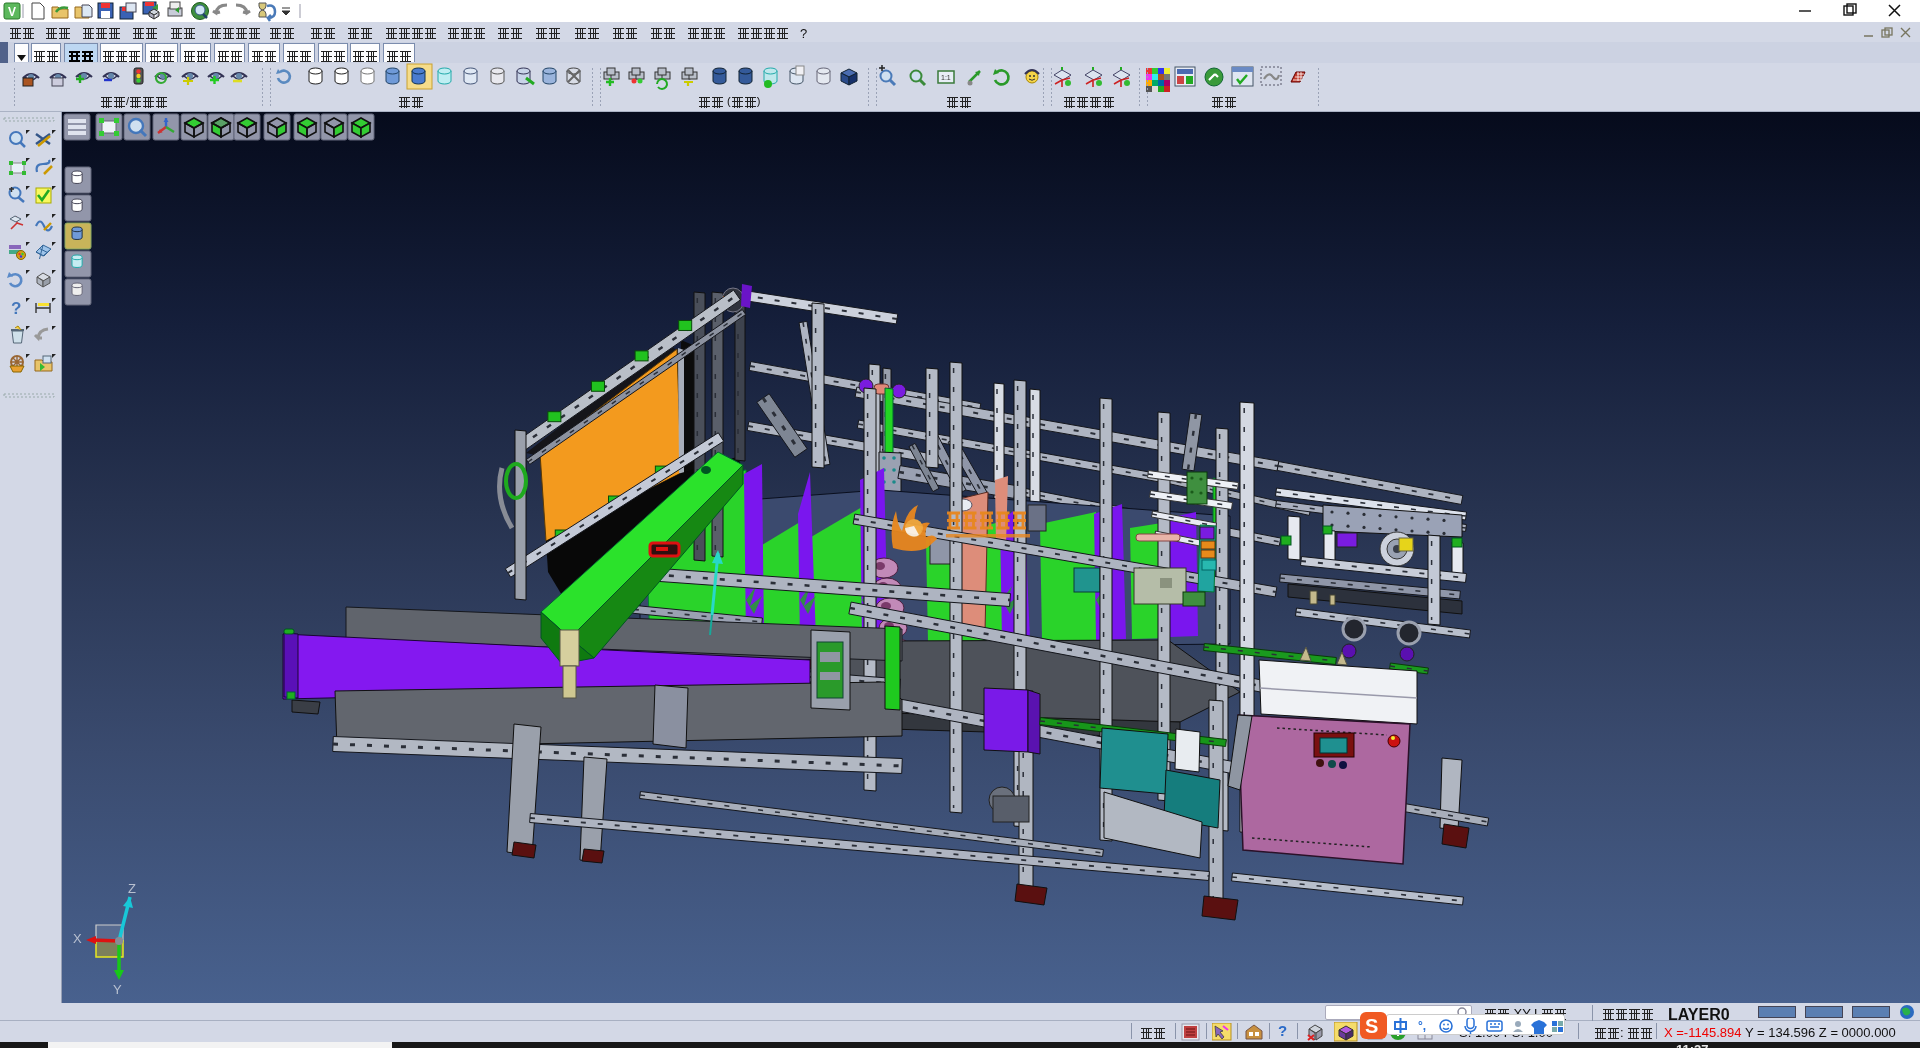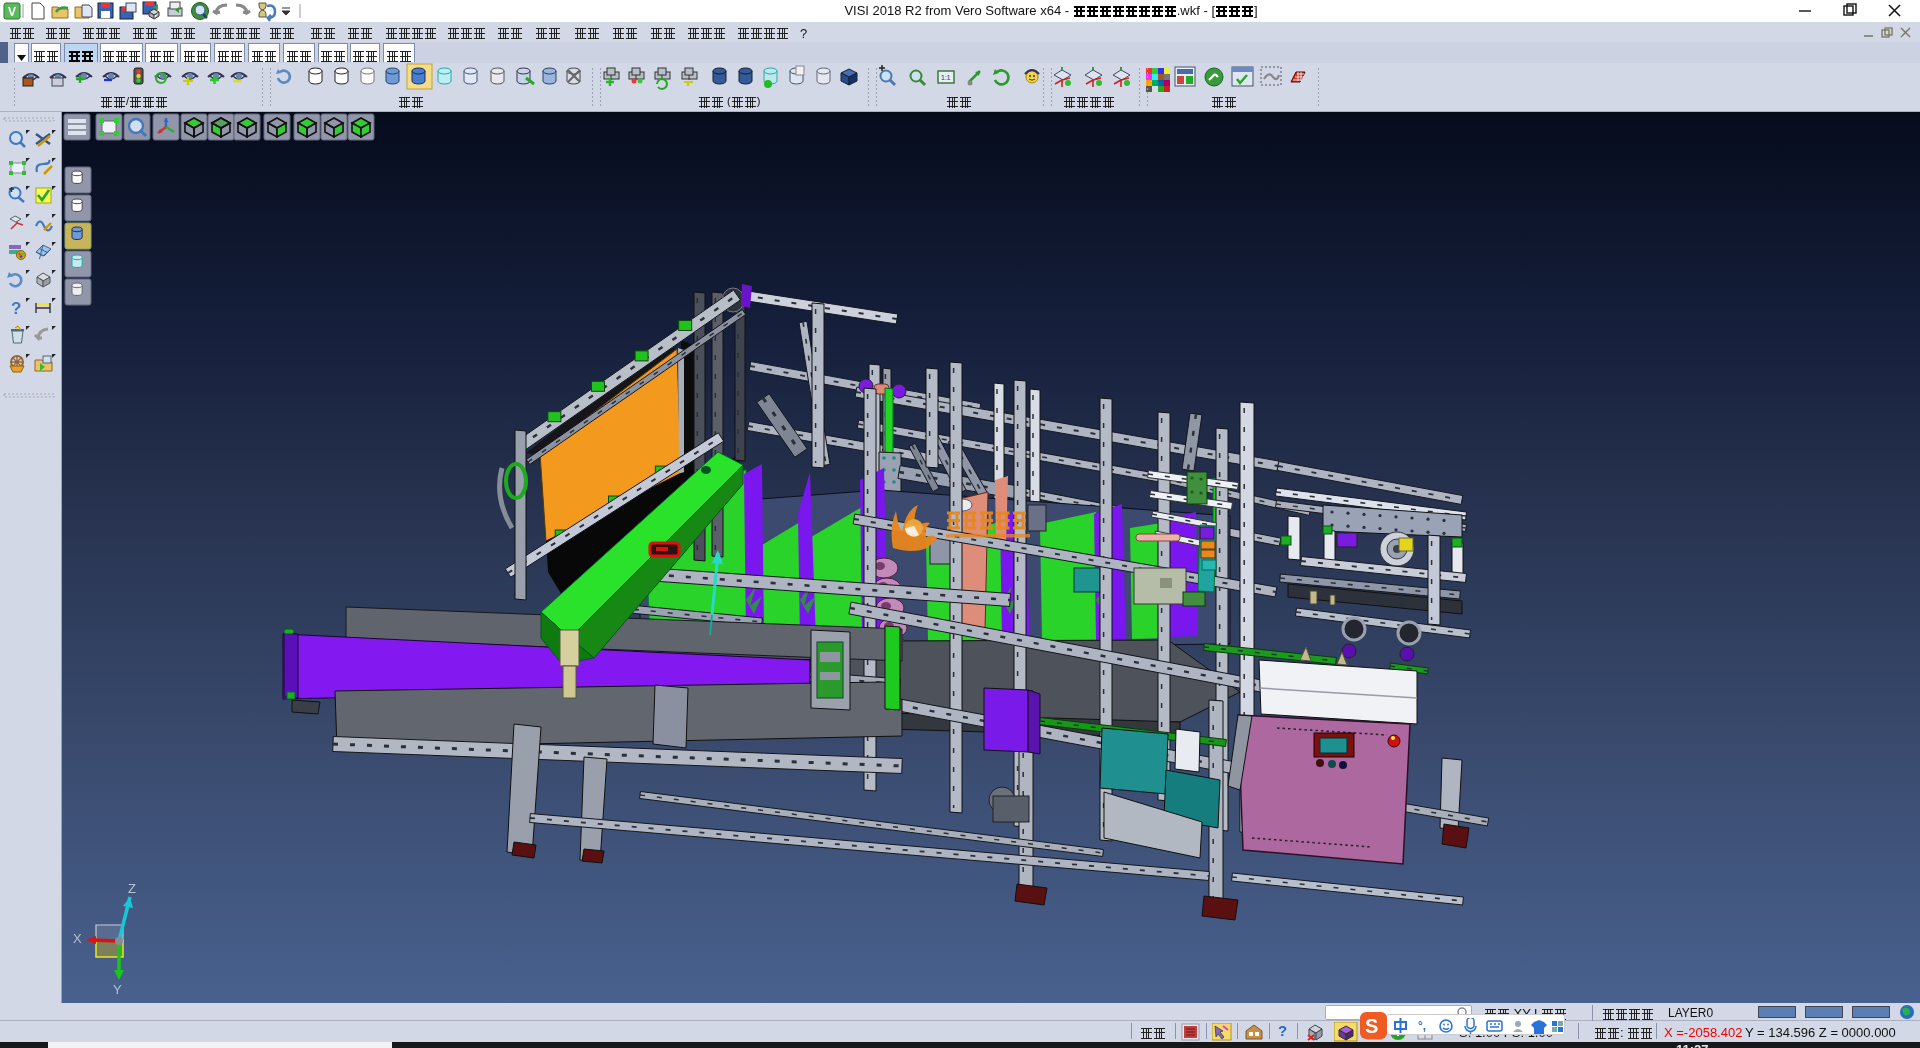--- a/index.html
+++ b/index.html
@@ -95,21 +95,20 @@
         <g transform="translate(235,3)">
           <path d="M1 2 q10 0 11 8 l3 -2 m-3 2 l-4 -1" fill="none" stroke="#888" stroke-width="3"></path>
         </g>
         <g transform="translate(257,2)">
           <path d="M2 1 h7 v3 q0 3 -3.5 4 q3.5 1 3.5 4 v3 h-7 v-3 q0 -3 3.5 -4 q-3.5 -1 -3.5 -4z" fill="#d8c87a" stroke="#555"></path>
           <path d="M10 4 q8 -2 8 6 q0 6 -7 6 l2 3 m-2 -3 l3 -3" fill="none" stroke="#4a7ab8" stroke-width="2.5"></path>
         </g>
         <path d="M282 8 h8 M282 11 h8 l-4 4z" fill="#333" stroke="#333"></path>
         <line x1="300" y1="4" x2="300" y2="18" stroke="#99a" stroke-width="1"></line>
       </svg>
-   <div class="txt">VISI 2018 R2 from Vero Software x64 - <span class="zb"><span class="z"></span><span class="z"></span><span class="z"></span><span class="z"></span><span class="z"></span><span class="z"></span><span class="z"></span><span class="z"></span></span>.wkf - [<span class="zb"><span class="z"></span><span class="z"></span><span class="z"></span></span>]</div>
    <svg class="abs" style="left:1790;top:0" width="130" height="22">
      <line x1="9" y1="11" x2="21" y2="11" stroke="#111" stroke-width="1.4"></line>
      <rect x="54" y="6" width="9" height="9" fill="none" stroke="#111" stroke-width="1.4"></rect>
      <rect x="57" y="4" width="9" height="9" fill="none" stroke="#111" stroke-width="1.4"></rect>
      <path d="M99 5 l11 11 M110 5 l-11 11" stroke="#111" stroke-width="1.5"></path>
    </svg>
  </div>
  <div class="abs" id="menu">
       <span class="mi" style="left:9px"><span class=""><span class="z"></span><span class="z"></span></span></span>
       <span class="mi" style="left:45px"><span class=""><span class="z"></span><span class="z"></span></span></span>
@@ -960,21 +959,21 @@
     </div>
  <div class="abs" id="st1">
       <div class="abs" style="left:1325px;top:2px;width:147px;height:15px;background:#fff;border:1px solid #aab;border-radius:2px"></div>
       <svg class="abs" style="left:1456px;top:3px" width="14" height="14">
         <circle cx="6" cy="6" r="4" fill="none" stroke="#889" stroke-width="1.5"></circle>
         <line x1="9" y1="9" x2="12" y2="12" stroke="#889" stroke-width="1.5"></line>
       </svg>
       <div class="st-txt" style="left:1484px;top:3px"><span class=""><span class="z"></span><span class="z"></span></span> XY-L<span class=""><span class="z"></span><span class="z"></span></span></div>
       <div class="sep2" style="left:1592px"></div>
       <div class="st-txt" style="left:1602px;top:3px"><span class=""><span class="z"></span><span class="z"></span><span class="z"></span><span class="z"></span></span></div>
-      <div class="st-txt" style="left:1668px;top:3px;font-weight:normal;font-size:12px">LAYER0</div>
+      <div class="st-txt" style="left:1668px;top:3px;font-weight:bold;font-size:16px">LAYER0</div>
       <div class="abs" style="left:1758px;top:3px;width:38px;height:12px;background:#5b7fb2;border:1px solid #445"></div>
       <div class="abs" style="left:1805px;top:3px;width:38px;height:12px;background:#5b7fb2;border:1px solid #445"></div>
       <div class="abs" style="left:1852px;top:3px;width:38px;height:12px;background:#5b7fb2;border:1px solid #445"></div>
       <svg class="abs" style="left:1899px;top:1px" width="16" height="16">
         <circle cx="8" cy="8" r="7" fill="#2a6ac0"></circle>
         <path d="M3 5 q4 -3 7 0 q3 4 -1 6 q-5 2 -6 -6z" fill="#2ab04a"></path>
       </svg>
     </div>
  <div class="abs" id="st2">
       <div class="sep2" style="left:1131px"></div>
@@ -1016,21 +1015,21 @@
         <rect x="2" y="2" width="14" height="14" fill="#d8dce6" stroke="#889"></rect>
         <circle cx="32" cy="9" r="8" fill="#2aa02a"></circle>
         <path d="M28 9 h8 M32 5 v8" stroke="#fff" stroke-width="2"></path>
         <rect x="52" y="2" width="14" height="14" fill="#d8dce6" stroke="#889"></rect>
         <path d="M52 9 h14 M59 2 v14" stroke="#889"></path>
       </svg>
       <div class="st-txt" style="left:1459px;top:4px">S: 1.00 FS: 1.00</div>
       <div class="sep2" style="left:1578px"></div>
       <div class="st-txt" style="left:1594px;top:4px"><span class=""><span class="z"></span><span class="z"></span></span>: <span class=""><span class="z"></span><span class="z"></span></span></div>
       <div class="sep2" style="left:1656px"></div>
-      <div class="st-txt" style="left:1664px;top:4px;color:#e00">X =-2058.402</div>
+      <div class="st-txt" style="left:1664px;top:4px;color:#e00">X =-1145.894</div>
       <div class="st-txt" style="left:1745px;top:4px">Y = 134.596 Z = 0000.000</div>
       <div class="abs" style="left:1386px;top:-7px;width:179px;height:21px;background:#fff;border:1px solid #ccc;border-radius:3px"></div>
       <svg class="abs" style="left:1356px;top:-14px" width="36" height="36">
         <rect x="4" y="5" width="27" height="27" rx="6" fill="#f05a23"></rect>
         <text x="9" y="26" font-size="20" font-weight="bold" fill="#fff" font-family="Liberation Sans">S</text>
       </svg>
       <svg class="abs" style="left:1394px;top:-3px" width="170" height="18">
         <g stroke="#2a72d8" stroke-width="2" fill="none">
           <rect x="1" y="4" width="11" height="7"></rect>
           <line x1="6.5" y1="0" x2="6.5" y2="15"></line>

